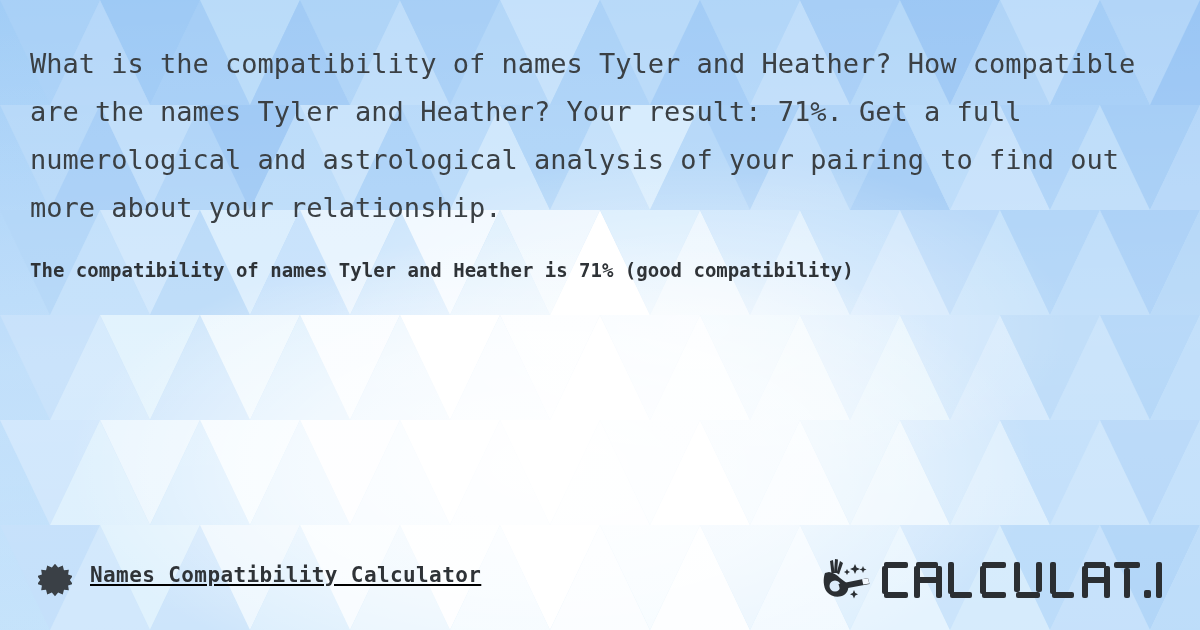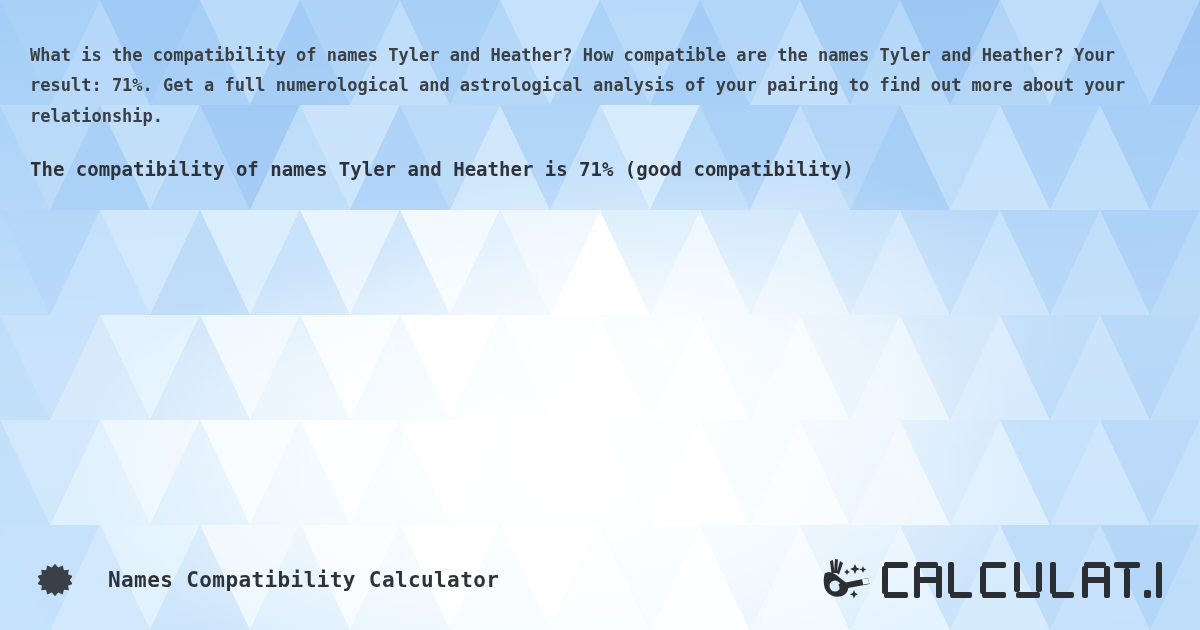--- a/index.html
+++ b/index.html
@@ -60,26 +60,26 @@
     font-size: 40px;
     line-height: 1.17;
     font-weight: bold;
     color: #2f3337;
     letter-spacing: 0px;
     margin: 0 0 26px 0;
     max-width: 1130px;
   }
 
   #description {
-    font-size: 17px;
+    font-size: 27px;
     line-height: 1.78;
     color: #3b4044;
     margin: 0 0 10px 0;
     max-width: 1140px;
-    font-weight: bold;
+    font-weight: normal;
   }
 
   #result-line {
     font-size: 19px;
     line-height: 1.52;
     font-weight: bold;
     color: #2f3337;
     margin: 14px 0 0 0;
     max-width: 1140px;
   }
@@ -97,22 +97,23 @@
     height: 92px;
     z-index: 4;
     display: flex;
     align-items: center;
     justify-content: space-between;
     padding: 0 34px 8px 38px;
     box-sizing: border-box;
   }
   #footer-brand {
     display: flex;
-    align-items: center;
-    gap: 36px;
+    align-items: flex-start;
+    gap: 18px;
+    text-decoration: underline;
   }
   #burst-icon {
     width: 34px;
     height: 34px;
     flex: none;
     display: block;
   }
   #footer-label {
     font-size: 21px;
     font-weight: bold;

